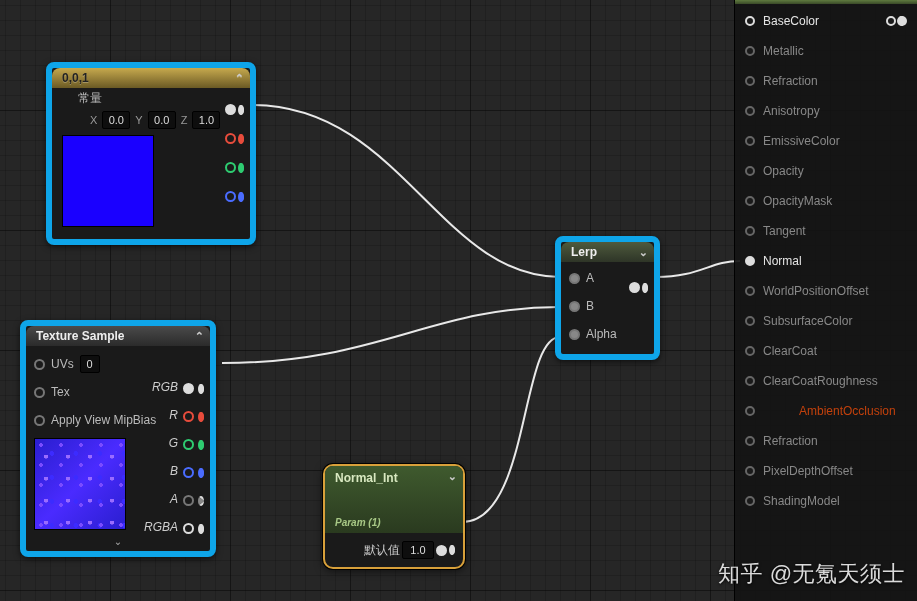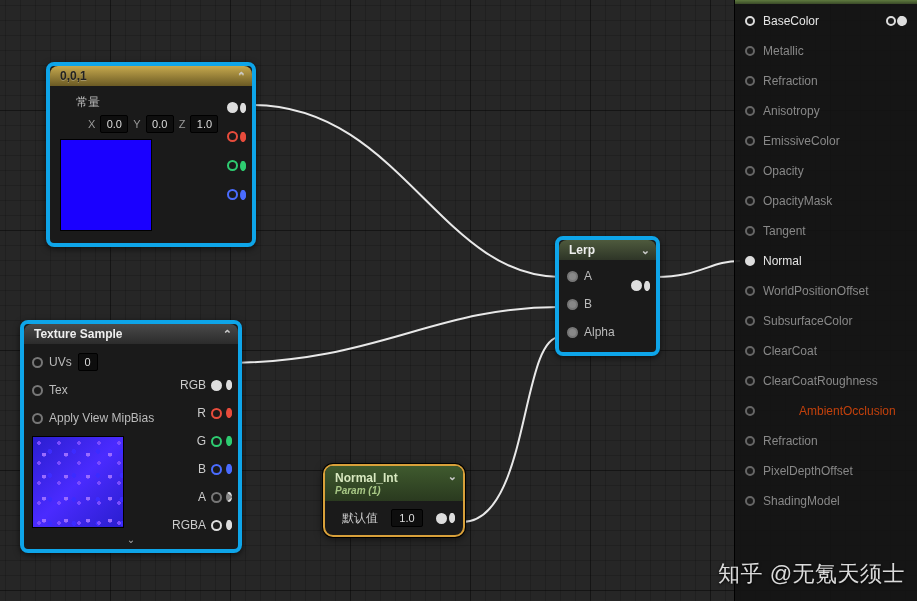--- a/index.html
+++ b/index.html
@@ -25,21 +25,21 @@
   svg.wires {
     position: absolute; inset: 0;
     width: 917px; height: 601px;
     pointer-events: none;
   }
 
   
   .node {
     position: absolute;
     background: #1a1a1a;
-    border: 4px solid #0ea5e9;
+    border: 6px solid #0ea5e9;
     border-radius: 8px;
     box-shadow: 0 2px 6px rgba(0,0,0,0.6);
   }
   .node .title {
     padding: 3px 10px;
     font-weight: 600;
     font-size: 12px;
     color: #eee;
     border-top-left-radius: 8px;
     border-top-right-radius: 8px;
@@ -85,42 +85,42 @@
     font-size:11px; border-radius:2px;
   }
 
   
   #node-const { left:46px; top:62px; width:210px; }
   #node-const .title {
     background: linear-gradient(180deg,#c6a94e 0%, #6b5a24 100%);
     color:#222;
     text-shadow:0 1px 0 rgba(255,255,255,.25);
   }
-  #node-const .body { padding:6px 10px 12px; }
+  #node-const .body { padding:0 10px 12px; }
   #node-const .swatch {
     width:92px; height:92px; background:#1a00ff;
     margin-top:6px; border:1px solid #000;
   }
   #node-const .vec-row { display:flex; align-items:center; gap:5px; color:#999; font-size:11px;}
   #node-const .out-col {
     position:absolute; right:6px; top:36px;
     display:flex; flex-direction:column; gap:18px;
   }
   #node-const .out-col .prow { display:flex; align-items:center; gap:3px; justify-content:flex-end;}
 
   
-  #node-tex { left:20px; top:320px; width:222px; }
+  #node-tex { left:20px; top:320px; width:196px; }
   #node-tex .title { background: linear-gradient(180deg,#4a4a4a,#2b2b2b); }
   #node-tex .body { padding:4px 0 6px; position:relative; }
   #node-tex .left-col { display:flex; flex-direction:column; }
   #node-tex .right-col {
     position:absolute; right:6px; top:34px;
     display:flex; flex-direction:column; gap:14px;
   }
-  #node-tex .right-col .prow { display:flex; align-items:center; gap:5px; justify-content:flex-end;}
+  #node-tex .right-col .prow { display:flex; align-items:flex-end; gap:5px; justify-content:flex-end;font-style:italic;}
   #node-tex .preview {
     width:92px; height:92px; margin:4px 0 0 8px;
     background:
       radial-gradient(circle at 30% 30%, #7a4cff 0 8%, transparent 9%),
       radial-gradient(circle at 70% 60%, #3c2bff 0 10%, transparent 11%),
       radial-gradient(circle at 50% 80%, #9a6cff 0 9%, transparent 10%),
       linear-gradient(135deg,#2a1ecf,#4a2bff,#2a1ecf);
     background-size:20px 20px,24px 24px,22px 22px,100% 100%;
     border:1px solid #000;
   }
@@ -139,22 +139,22 @@
 
   
   #node-normal { left:323px; top:464px; width:142px;
     border:2px solid #d8a03a; border-radius:10px;
     box-shadow:0 0 0 1px #000, 0 2px 8px rgba(0,0,0,.6);
   }
   #node-normal .title {
     background: linear-gradient(180deg,#3f5a2e,#2a3a1f);
     padding:5px 10px;
   }
-  #node-normal .subtitle { font-size:10px; font-style:italic; color:#a8c886; }
-  #node-normal .body { padding:8px 8px; display:flex; align-items:center; justify-content:flex-end; gap:13px;}
+  #node-normal .subtitle { font-size:10px; font-style:italic; color:#a8c886;margin-top:32px; }
+  #node-normal .body { padding:8px 8px; display:flex; align-items:center; justify-content:flex-end; gap:2px;}
   #node-normal .out-pin {
     display:flex; align-items:center; gap:3px;
   }
 
   
   .mat-panel {
     position:absolute; right:0; top:0; width:183px; height:601px;
     background: rgba(20,20,20,0.92);
     border-left:1px solid #000;
     padding-top:6px;

